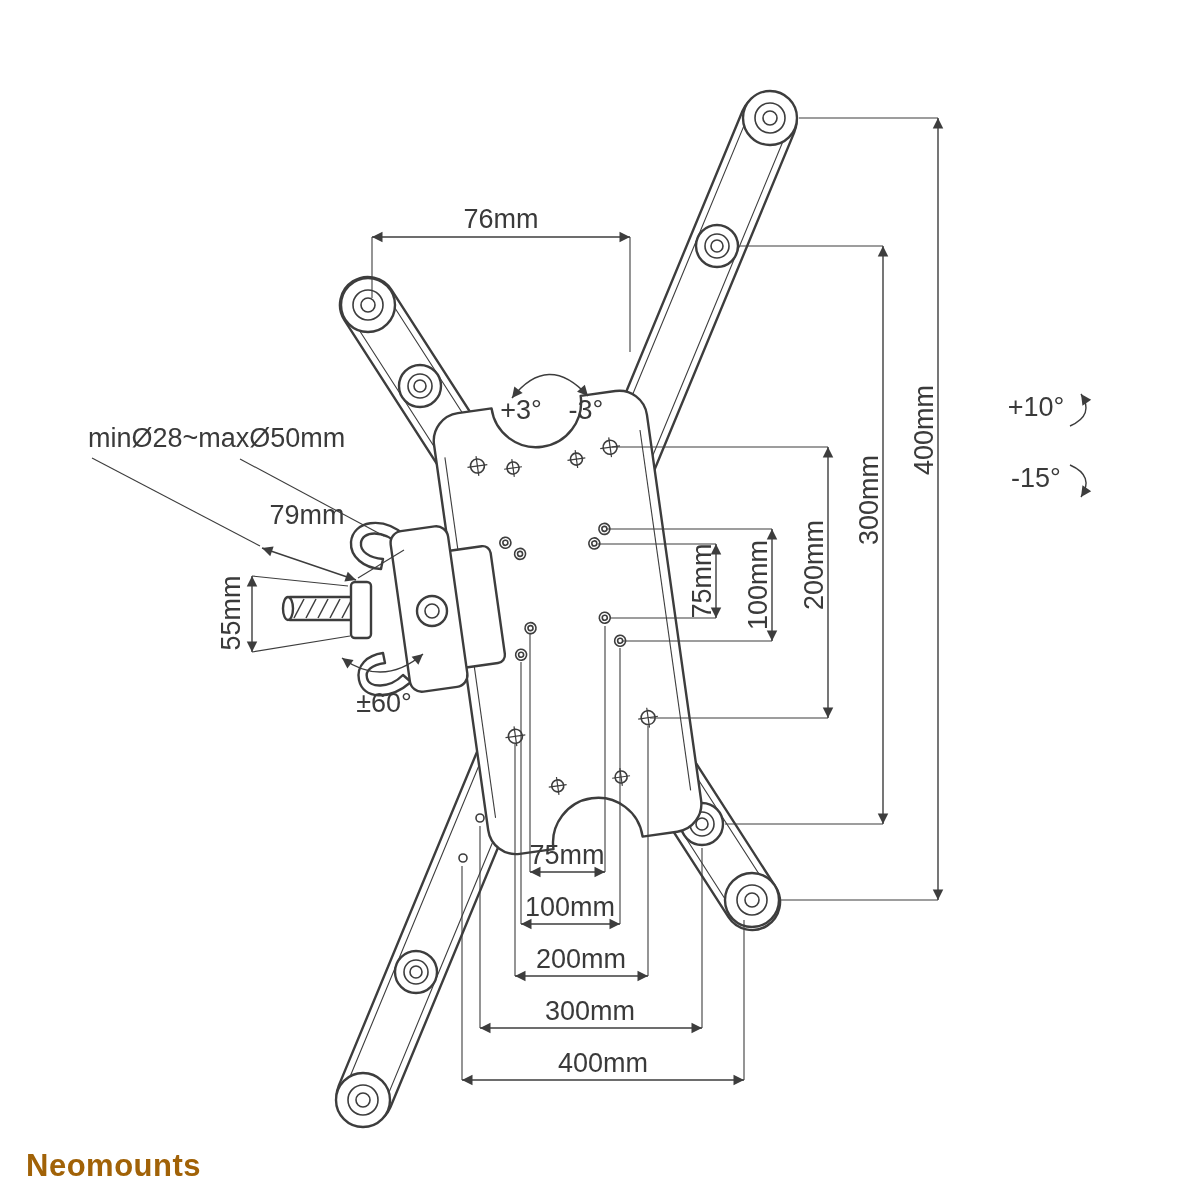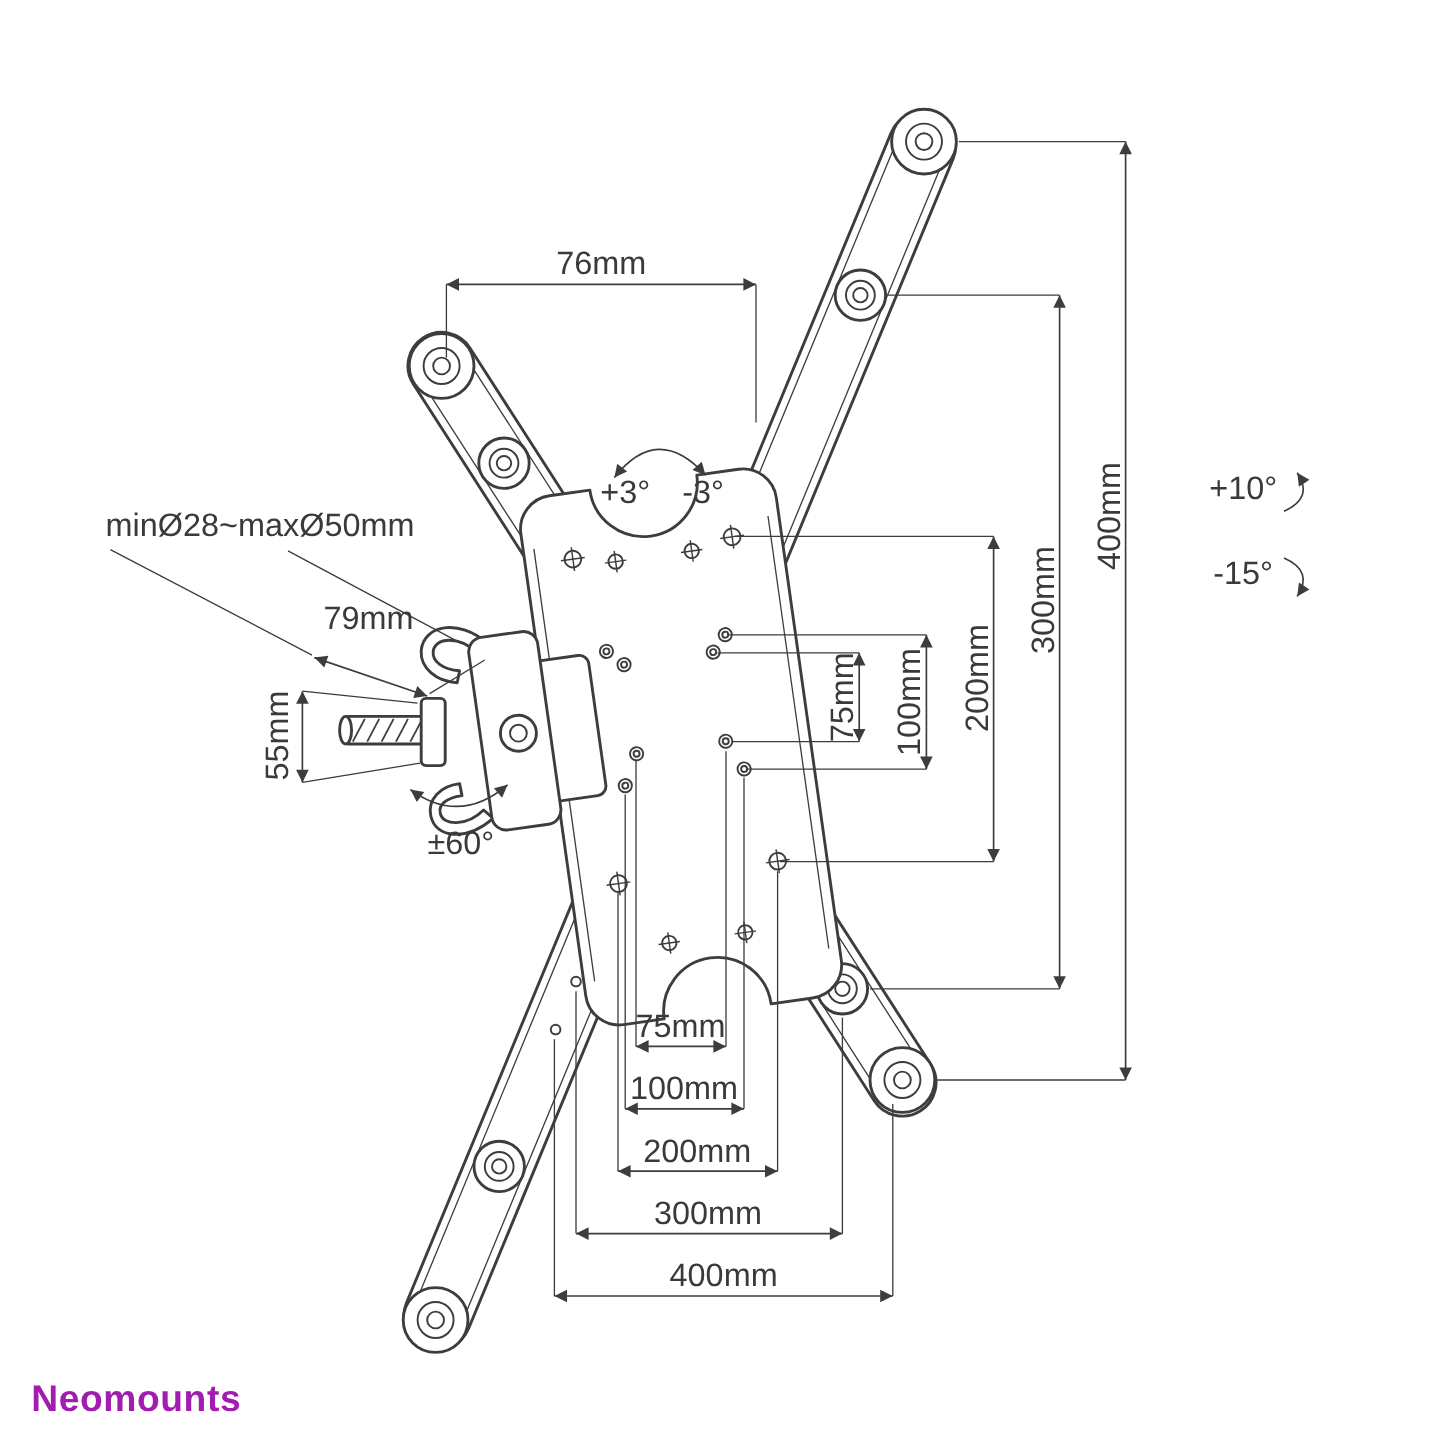--- a/index.html
+++ b/index.html
@@ -8,21 +8,21 @@
   .canvas svg{position:absolute;left:0;top:0;}
   svg text{font-family:"Liberation Sans",sans-serif;font-size:27px;fill:#3a3a3a;}
   .part{fill:#ffffff;stroke:#3d3d3d;stroke-width:2.4;stroke-linejoin:round;}
   .part-thin{fill:none;stroke:#3d3d3d;stroke-width:1.1;}
   .hole{fill:#ffffff;stroke:#3d3d3d;stroke-width:1.6;}
   .cross{stroke:#3d3d3d;stroke-width:1.2;}
   .dim{fill:none;stroke:#3d3d3d;stroke-width:1.4;}
   .ext{fill:none;stroke:#3d3d3d;stroke-width:1.1;}
   .hatch{stroke:#3d3d3d;stroke-width:1.5;}
   .logo{position:absolute;left:26px;bottom:16px;font-size:31px;font-weight:bold;
-        color:#a21caf;letter-spacing:.5px;}
+        color:#a16207;letter-spacing:.5px;}
 </style>
 </head>
 <body>
 
 <div class="canvas">
 
 <svg width="1200" height="1200" viewBox="0 0 1200 1200">
   <defs>
     <marker id="arrow" viewBox="0 0 12 12" refX="11" refY="6" markerWidth="9" markerHeight="9" orient="auto-start-reverse">
       <path d="M1,1 L11,6 L1,11 Z" fill="#3d3d3d"></path>

